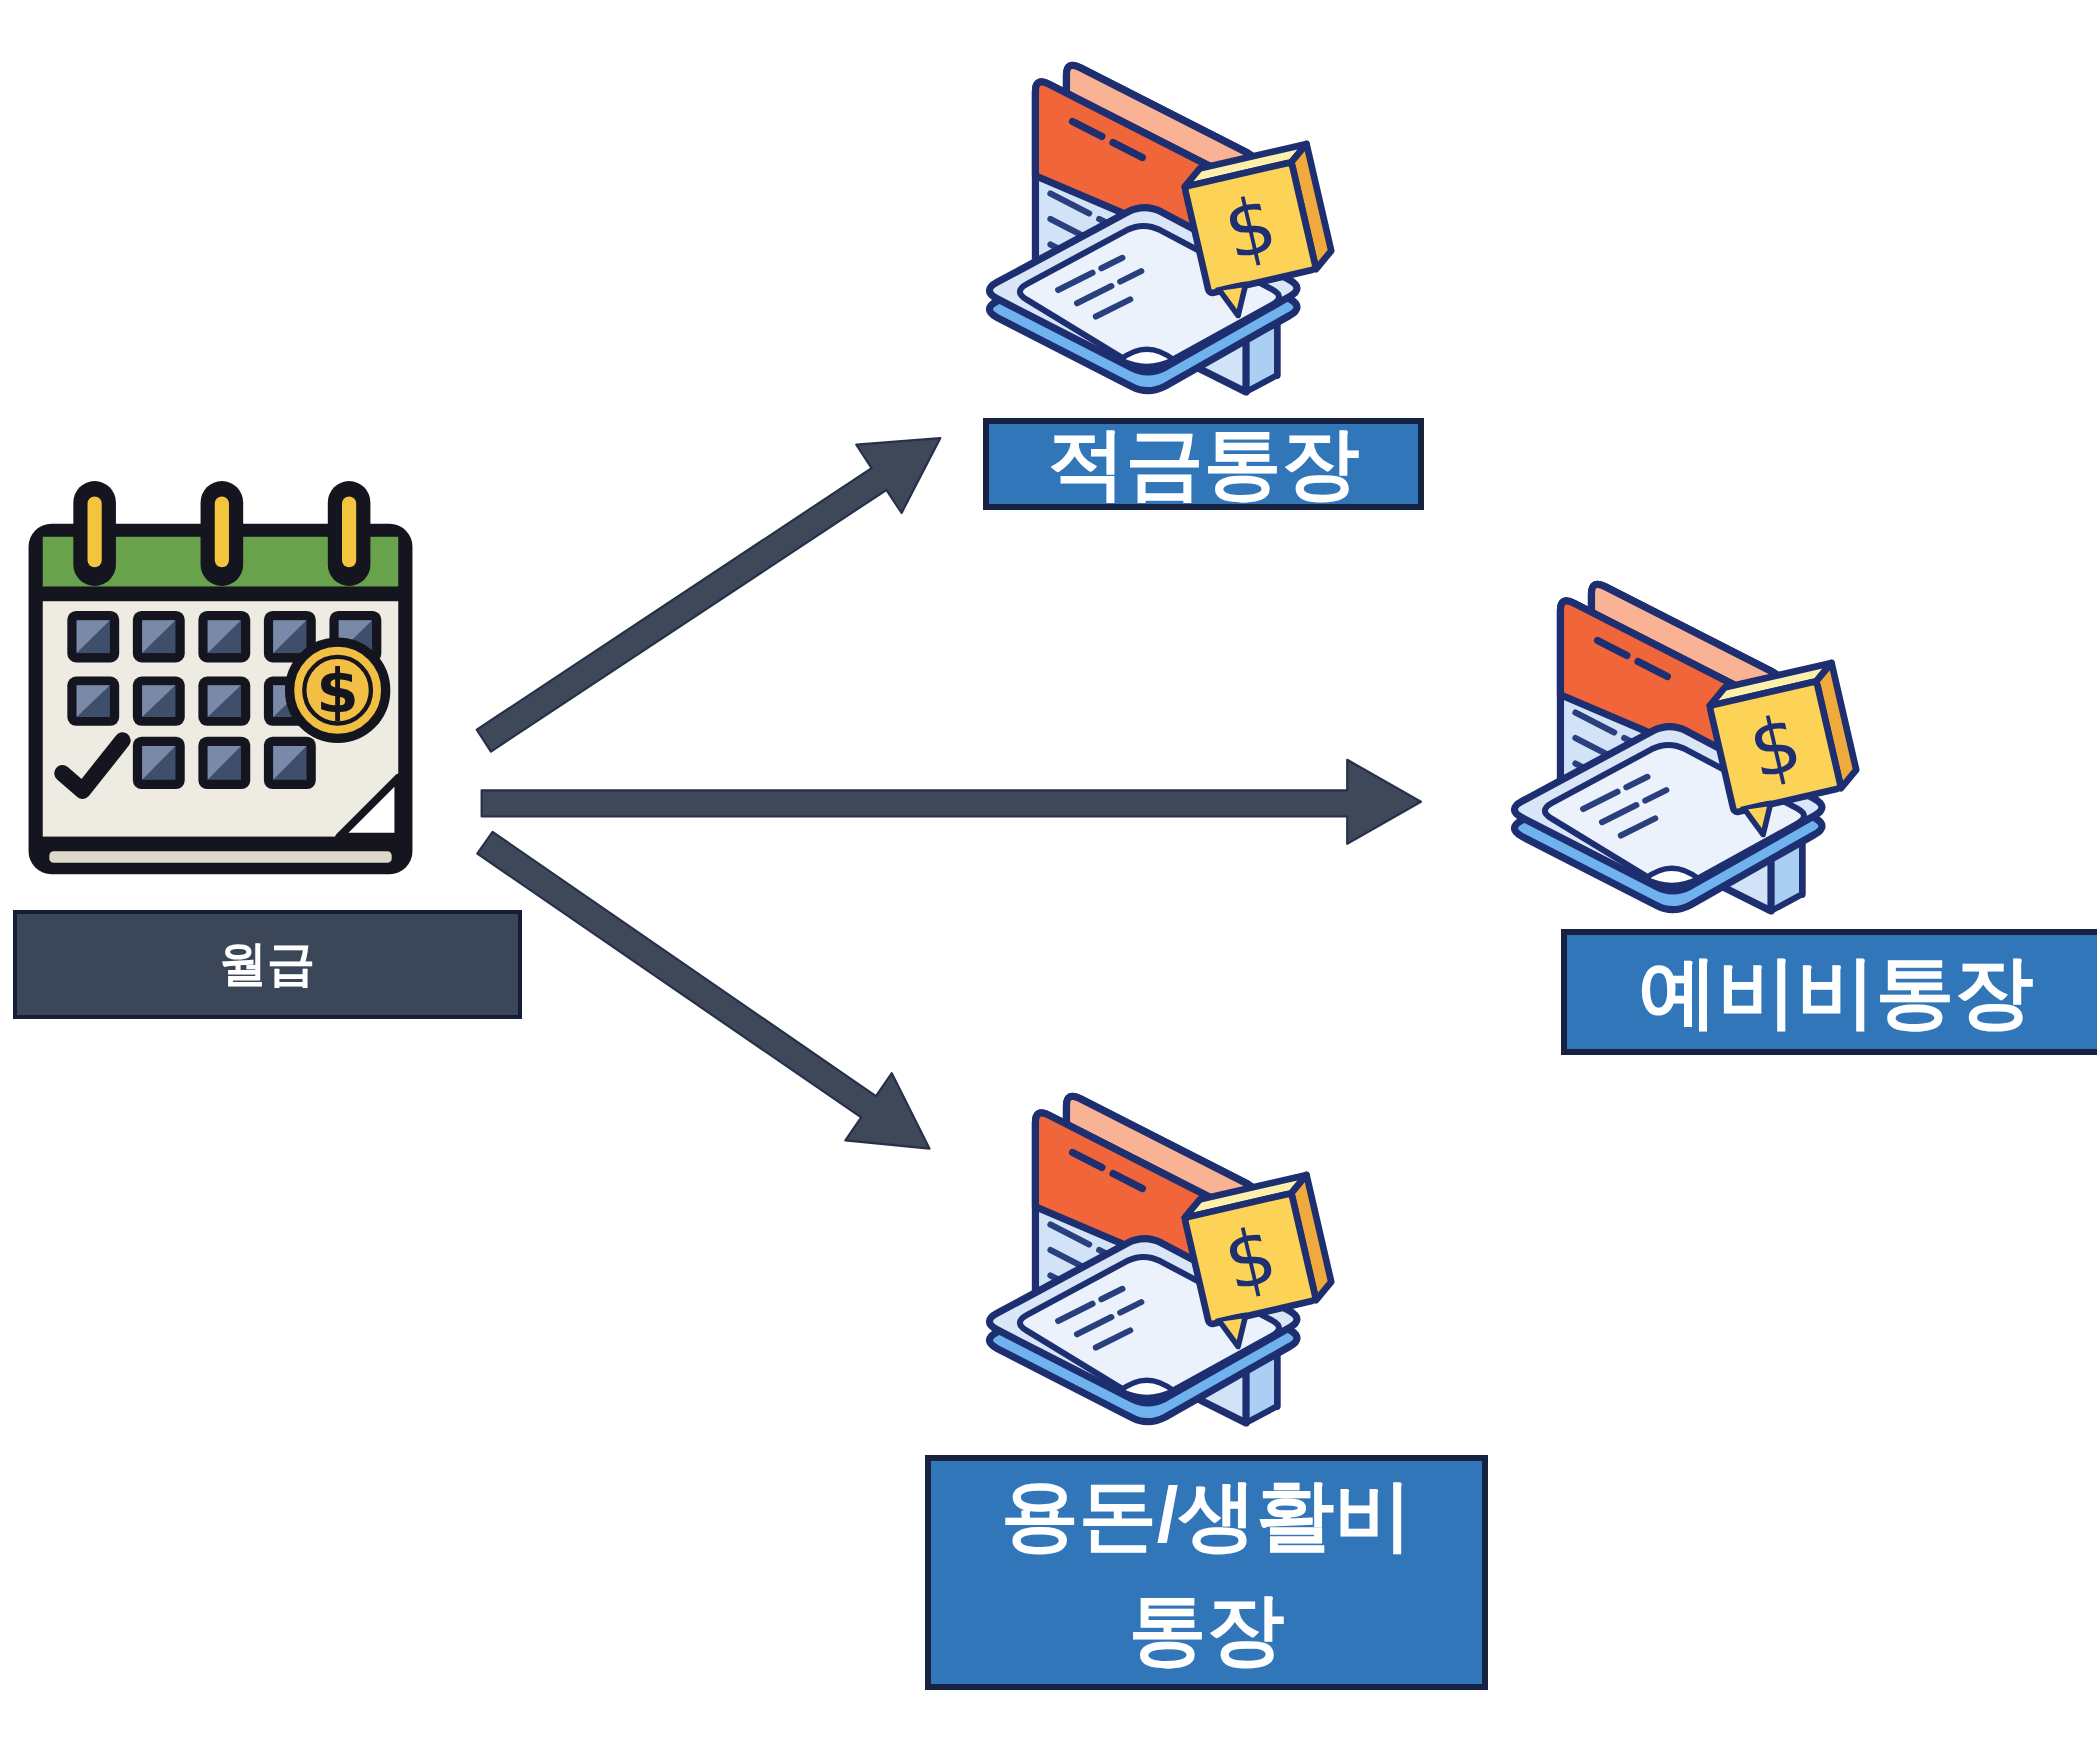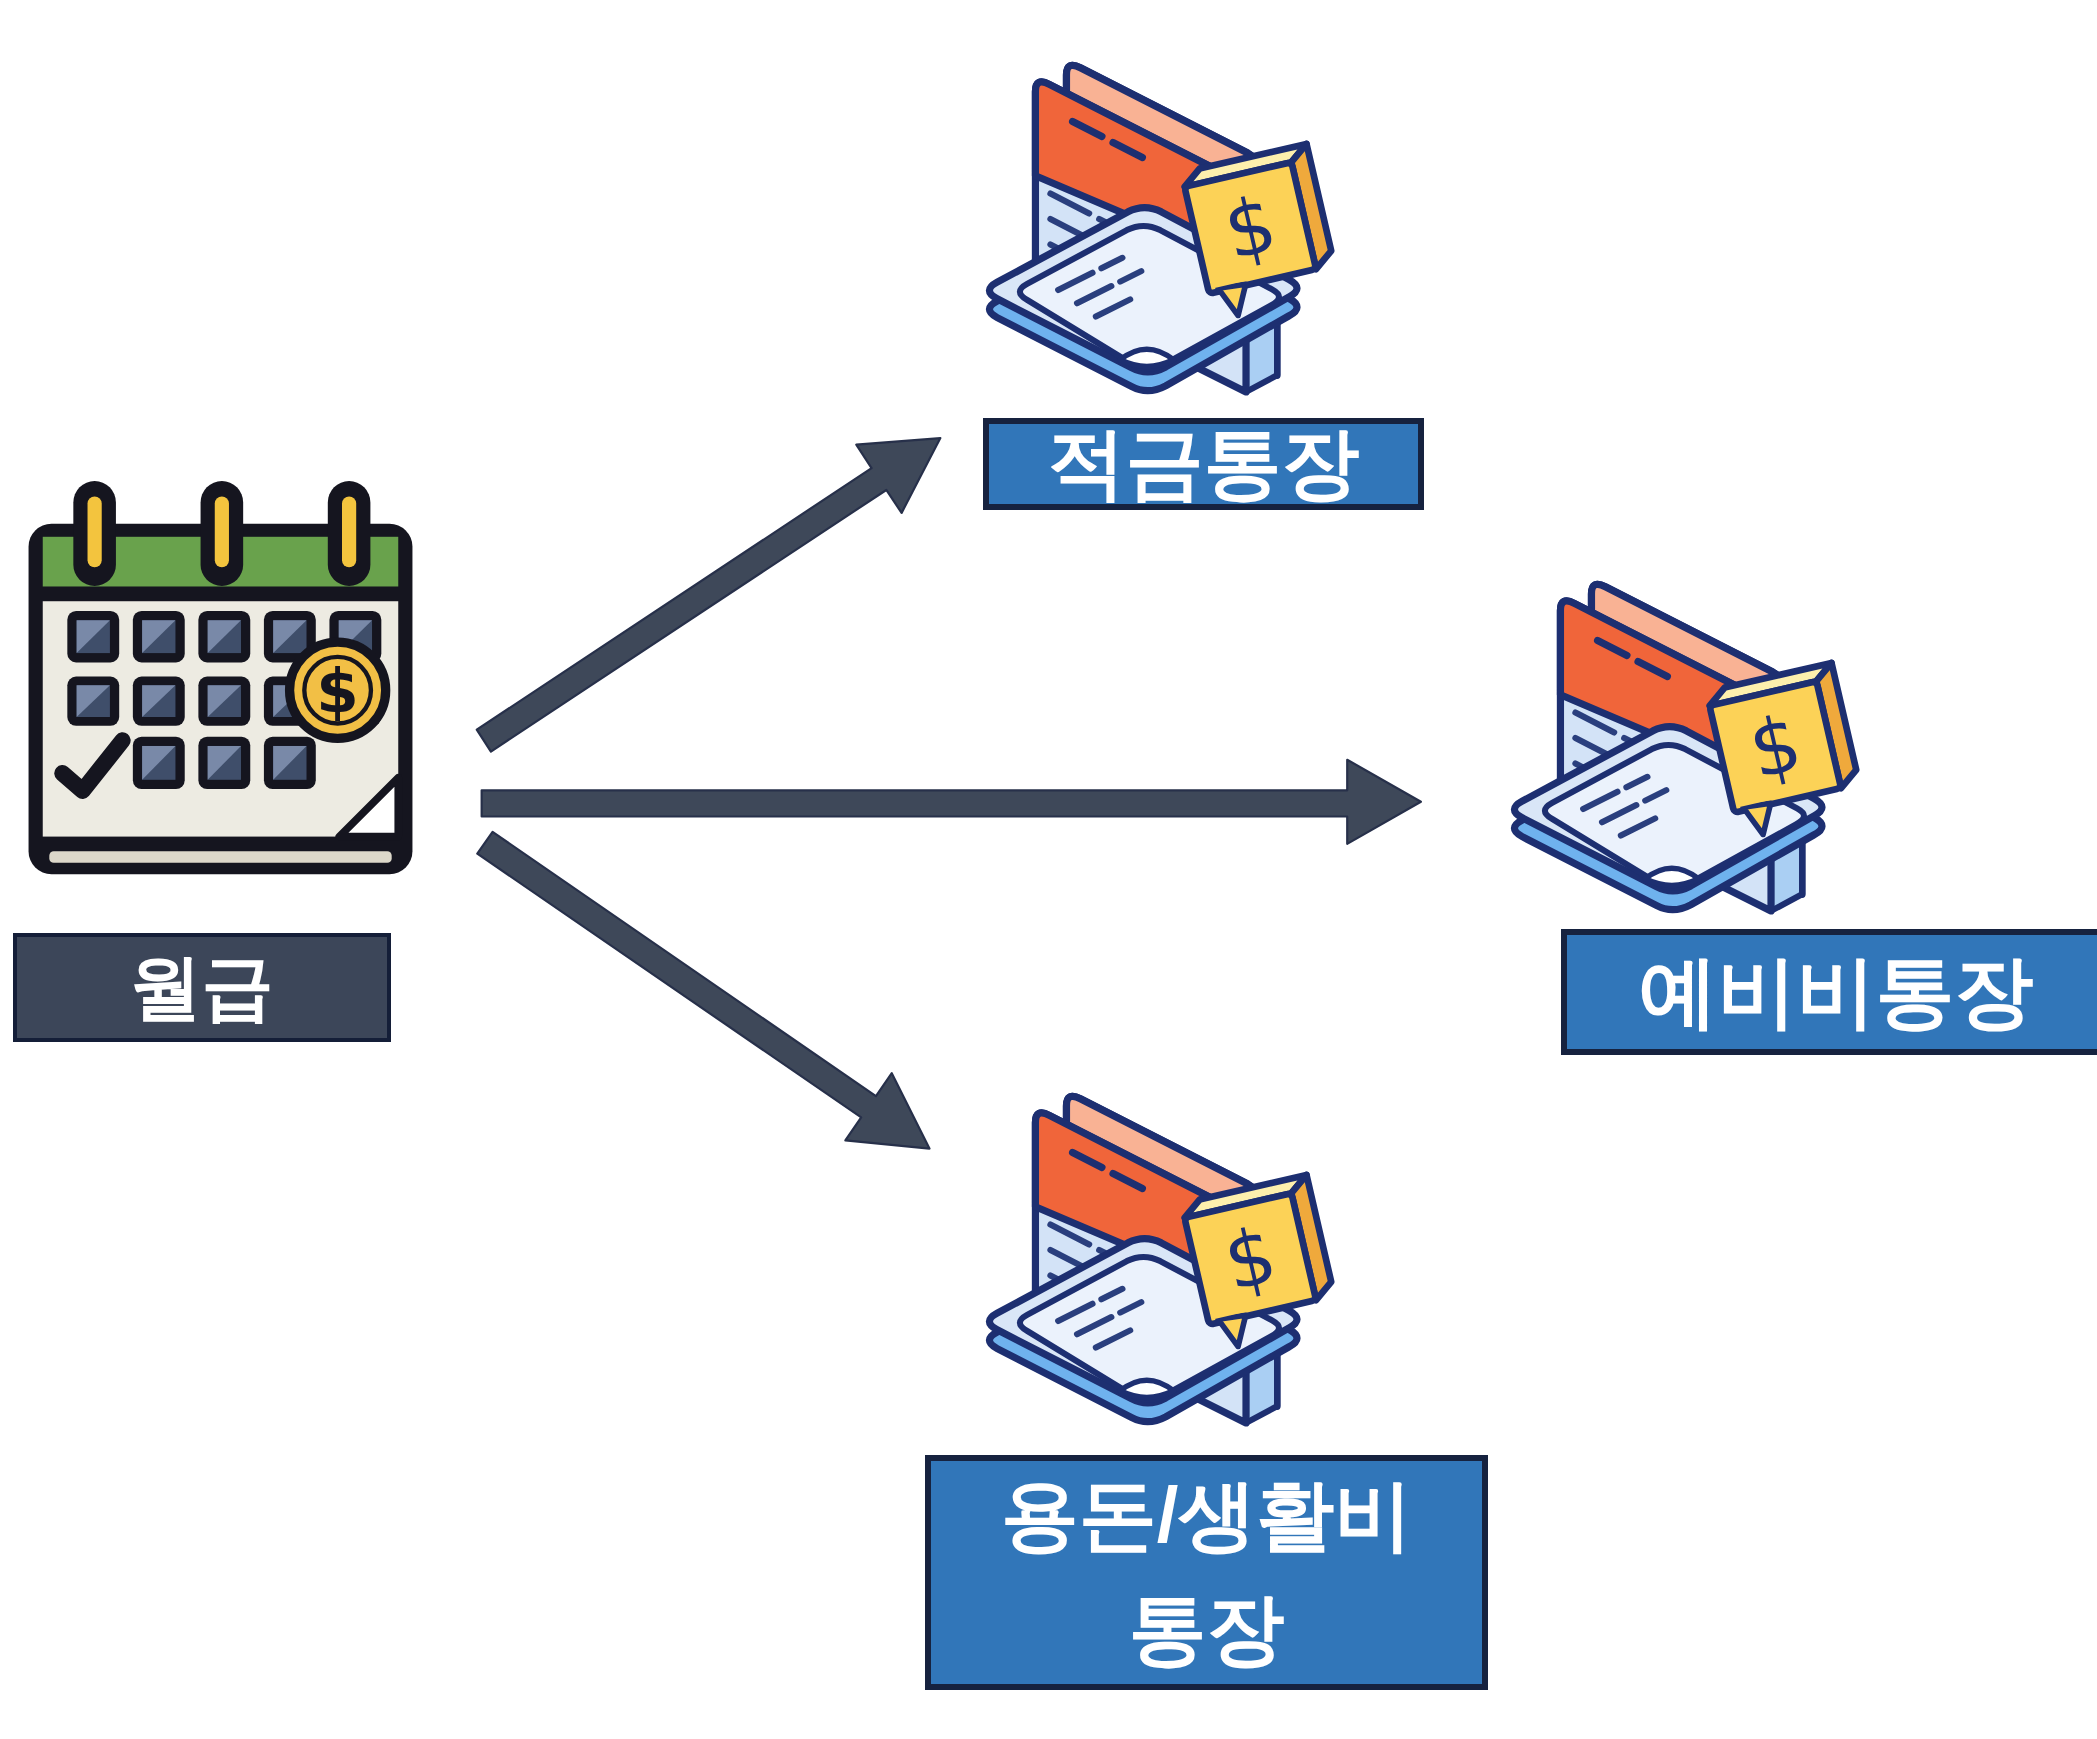--- a/index.html
+++ b/index.html
@@ -198,21 +198,21 @@
       <polygon points="882,1447 2467,1447 2467,1391 2602,1468 2467,1545 2467,1495 882,1495"></polygon>
       <polygon points="902,1523 1604,2007 1633,1965 1702,2103 1548,2088 1577,2046 874,1563"></polygon>
     </g>
   </svg>
 
   <div class="icon-box" style="left:24.6px;top:480px;width:391px;height:397px;">
     <svg viewBox="0 0 715 727">
         <use href="#sym-calendar"></use>
       </svg>
   </div>
-  <div class="flow-label dark" style="left:12.6px;top:933px;width:378px;height:109px;font-size:72px;">
+  <div class="flow-label dark" style="left:12.6px;top:910px;width:509px;height:109px;font-size:48px;">
     <span>월급</span>
   </div>
 
   <div class="icon-box" style="left:944px;top:4.4px;width:399px;height:399px;">
     <svg viewBox="0 0 720 720">
         <use href="#sym-bankbook"></use>
       </svg>
   </div>
   <div class="flow-label" style="left:983px;top:418px;width:441px;height:92px;font-size:78px;">
     <span>적금통장</span>

